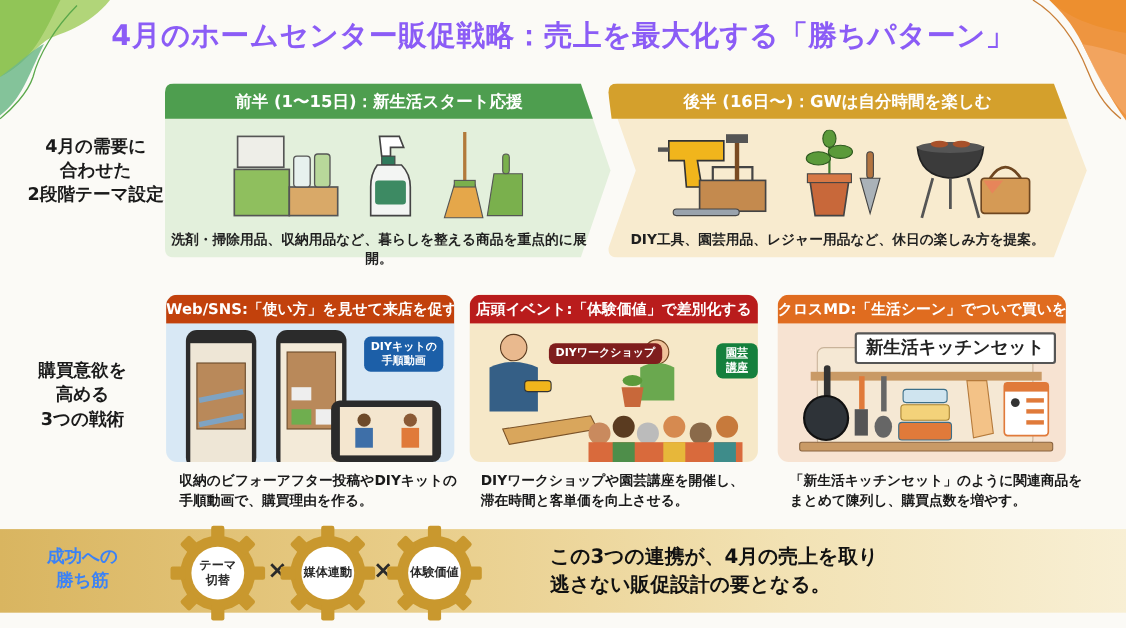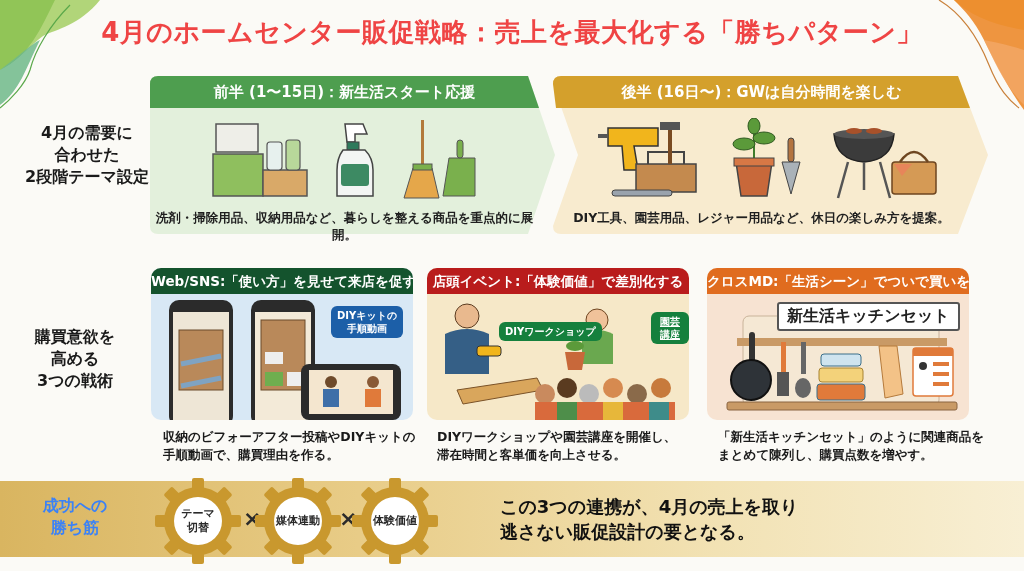--- a/index.html
+++ b/index.html
@@ -13,21 +13,21 @@
   .corner-left {
     position: absolute; left: 0; top: 0; width: 110px; height: 110px;
     pointer-events: none;
   }
   .corner-right {
     position: absolute; right: 0; top: 0; width: 130px; height: 110px;
     pointer-events: none;
   }
   .title {
     position: absolute; left: 0; top: 15px; width: 1024px; text-align: center;
-    font-size: 26px; font-weight: bold; letter-spacing: 0.5px; color: #ef4444;
+    font-size: 26px; font-weight: bold; letter-spacing: 0.5px; color: #8b5cf6;
   }
   .row-label {
     position: absolute; width: 150px; text-align: center;
     font-size: 16px; font-weight: bold; line-height: 22px; color: #1a1a1a;
   }
   
   .phase {
     position: absolute; top: 76px; height: 158px;
   }
   .phase svg.shape { position: absolute; left: 0; top: 0; }
@@ -185,21 +185,21 @@
   <div class="phase-cap" style="left:0; width:417px;">DIY工具、園芸用品、レジャー用品など、休日の楽しみ方を提案。</div>
 </div>
 
 <div class="row-label" style="left:0; top:326px;">
   <div>購買意欲を</div>
   <div>高める</div>
   <div>3つの戦術</div>
 </div>
 
 <div class="card" style="left:151px; background:#d8e8f5;">
-  <div class="card-head" style="background:#14532d;">Web/SNS:「使い方」を見せて来店を促す</div>
+  <div class="card-head" style="background:#c2410c;">Web/SNS:「使い方」を見せて来店を促す</div>
   <div class="card-body">
     <svg width="262" height="126" viewBox="0 0 262 126">
       <rect x="18" y="6" width="64" height="126" rx="10" fill="#2b2b2b"></rect>
       <rect x="22" y="18" width="56" height="110" fill="#eee6d6"></rect>
       <rect x="28" y="36" width="44" height="60" fill="#b9895a" stroke="#6b4a2a"></rect>
       <path d="M30 70 L70 62 M30 92 L70 84" stroke="#7fa3c2" stroke-width="5"></path>
       <rect x="100" y="6" width="64" height="126" rx="10" fill="#2b2b2b"></rect>
       <rect x="104" y="18" width="56" height="110" fill="#f3ead8"></rect>
       <rect x="110" y="26" width="44" height="70" fill="#b9895a" stroke="#6b4a2a"></rect>
       <rect x="114" y="58" width="18" height="12" fill="#eee"></rect>
@@ -237,21 +237,21 @@
       <circle cx="140" cy="94" r="10" fill="#5a3b20"></circle>
       <circle cx="162" cy="100" r="10" fill="#bbbbbb"></circle>
       <circle cx="186" cy="94" r="10" fill="#d68a50"></circle>
       <circle cx="210" cy="100" r="10" fill="#8a6a4a"></circle>
       <circle cx="234" cy="94" r="10" fill="#c77a3c"></circle>
       <rect x="108" y="108" width="140" height="20" fill="#d96a3c"></rect>
       <rect x="130" y="108" width="20" height="20" fill="#4e8e4a"></rect>
       <rect x="176" y="108" width="20" height="20" fill="#e7b73a"></rect>
       <rect x="222" y="108" width="20" height="20" fill="#3e8c8a"></rect>
     </svg>
-    <div class="bubble" style="left:72px; top:28px; background:#15803d;">DIYワークショップ</div>
+    <div class="bubble" style="left:72px; top:18px; background:#7f1d1d;">DIYワークショップ</div>
     <div class="bubble" style="left:224px; top:18px; background:#15803d;text-decoration:underline;">園芸講座</div>
   </div>
 </div>
 <div class="card-cap" style="left:437px;">
   <div>DIYワークショップや園芸講座を開催し、</div>
   <div>滞在時間と客単価を向上させる。</div>
 </div>
 
 <div class="card" style="left:707px; background:#f7e3d2;">
   <div class="card-head" style="background:#e06c1f;">クロスMD:「生活シーン」でついで買いを誘う</div>

